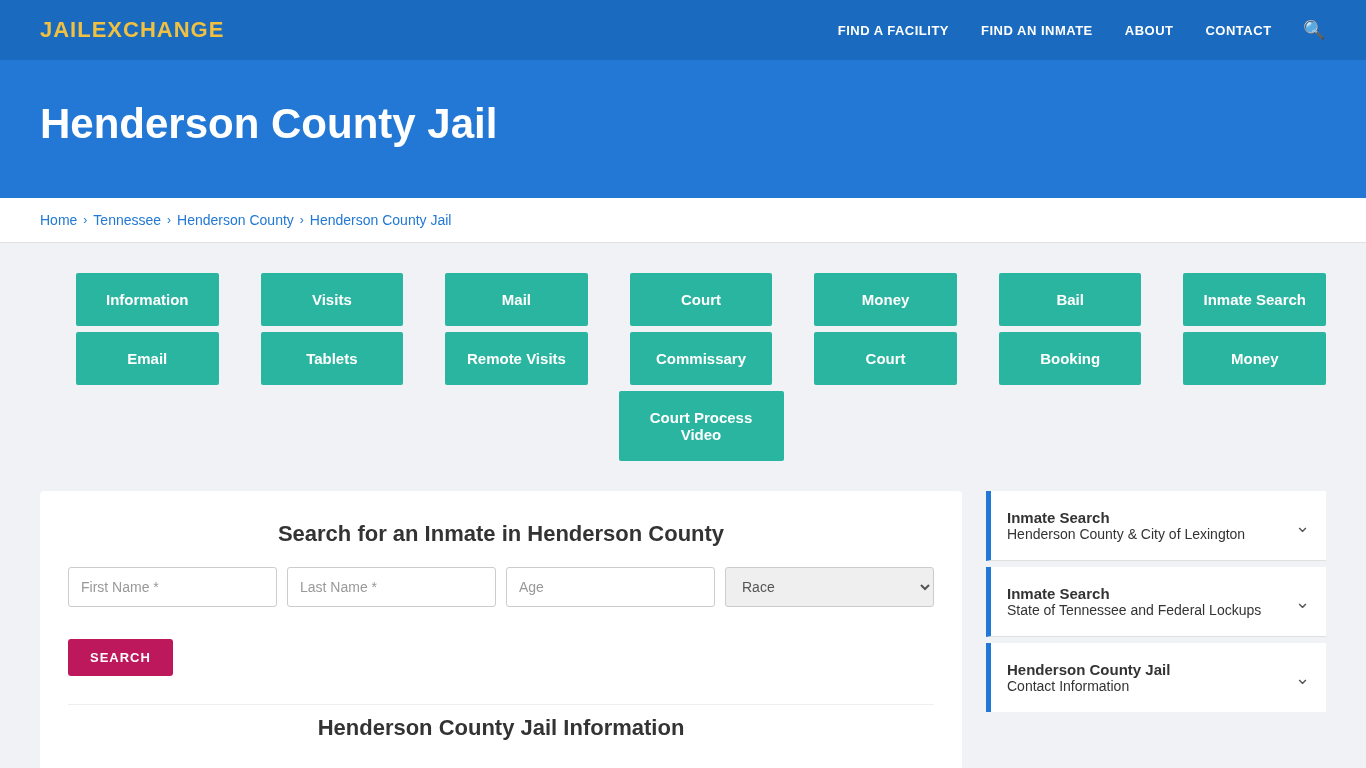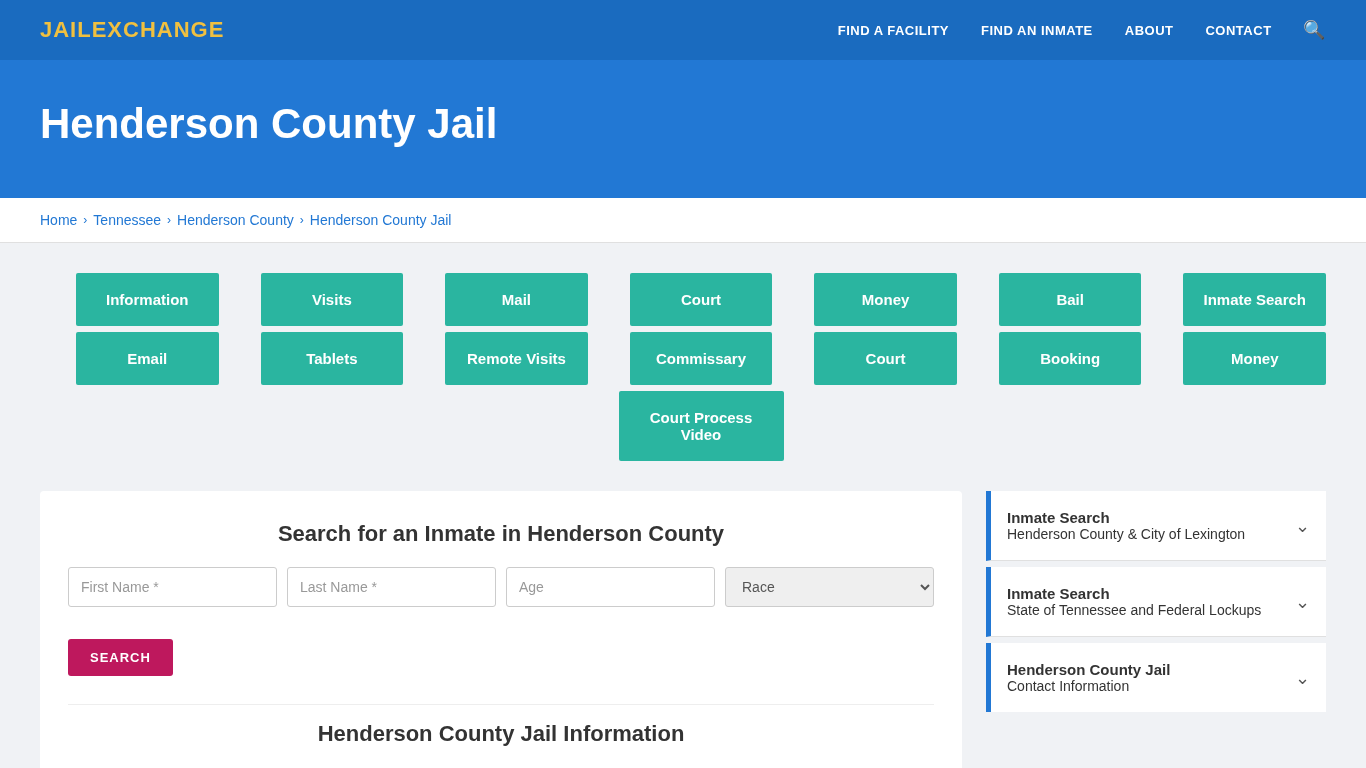--- a/index.html
+++ b/index.html
@@ -158,21 +158,21 @@
       letter-spacing: 1px;
       cursor: pointer;
       border-radius: 3px;
     }
 
     
     .jail-info-heading {
       font-size: 22px;
       font-weight: 700;
       margin-top: 28px;
-      padding-top: 16px;
+      padding-top: 10px;
       border-top: 1px solid #eee;
     }
 
     
     .sidebar {
       width: 340px;
       flex-shrink: 0;
       display: flex;
       flex-direction: column;
       gap: 0;

